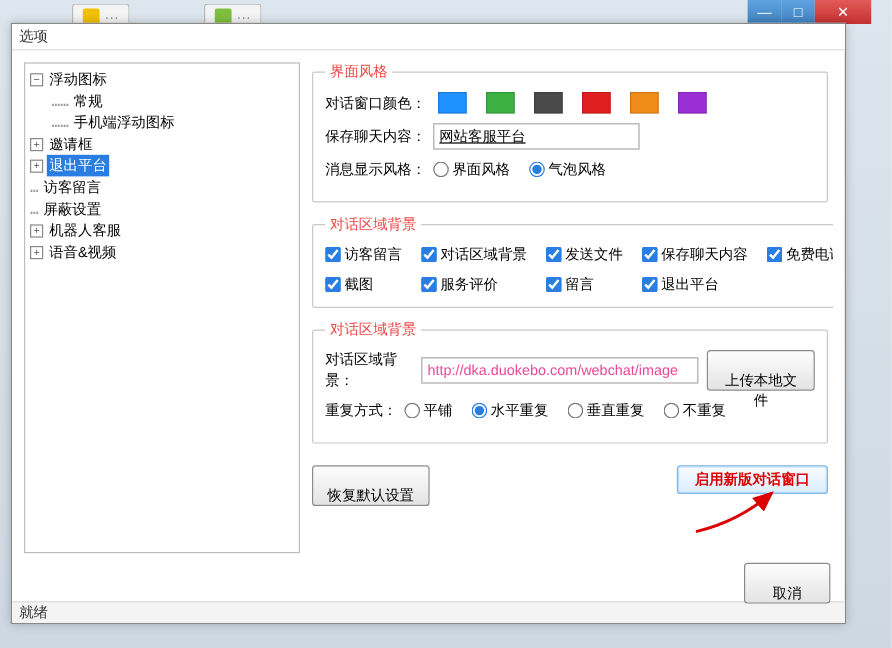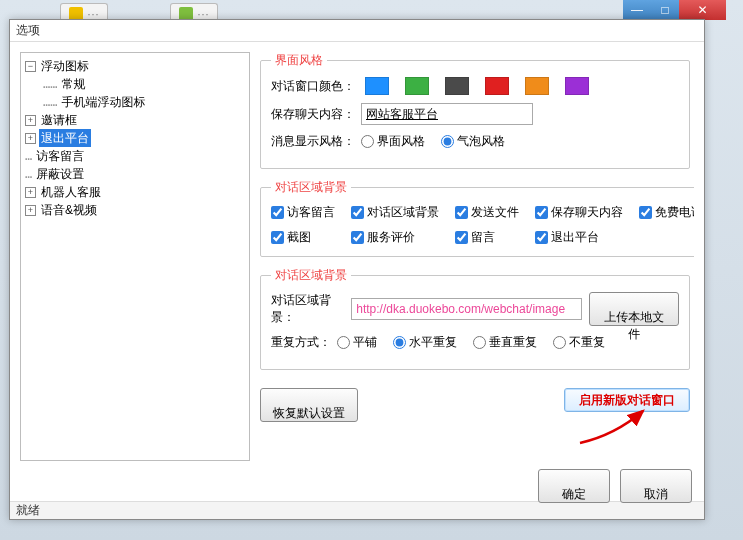--- a/index.html
+++ b/index.html
@@ -250,21 +250,20 @@
 
       <div class="action-row">
         <button class="win">恢复默认设置</button>
         <button class="win primary-red">启用新版对话窗口</button>
       </div>
 
     </div>
   </div>
 
   <div class="dlg-footer">
-    <button class="win" style="min-width:72px">确定</button>
     <button class="win" style="min-width:72px">取消</button>
   </div>
 
   <div class="dlg-status">就绪</div>
 
   <svg class="arrow" viewBox="0 0 80 40">
     <defs>
         <marker id="ah" markerWidth="10" markerHeight="10" refX="6" refY="3" orient="auto">
           <path d="M0,0 L7,3 L0,6 Z" fill="#d00"></path>
         </marker>

